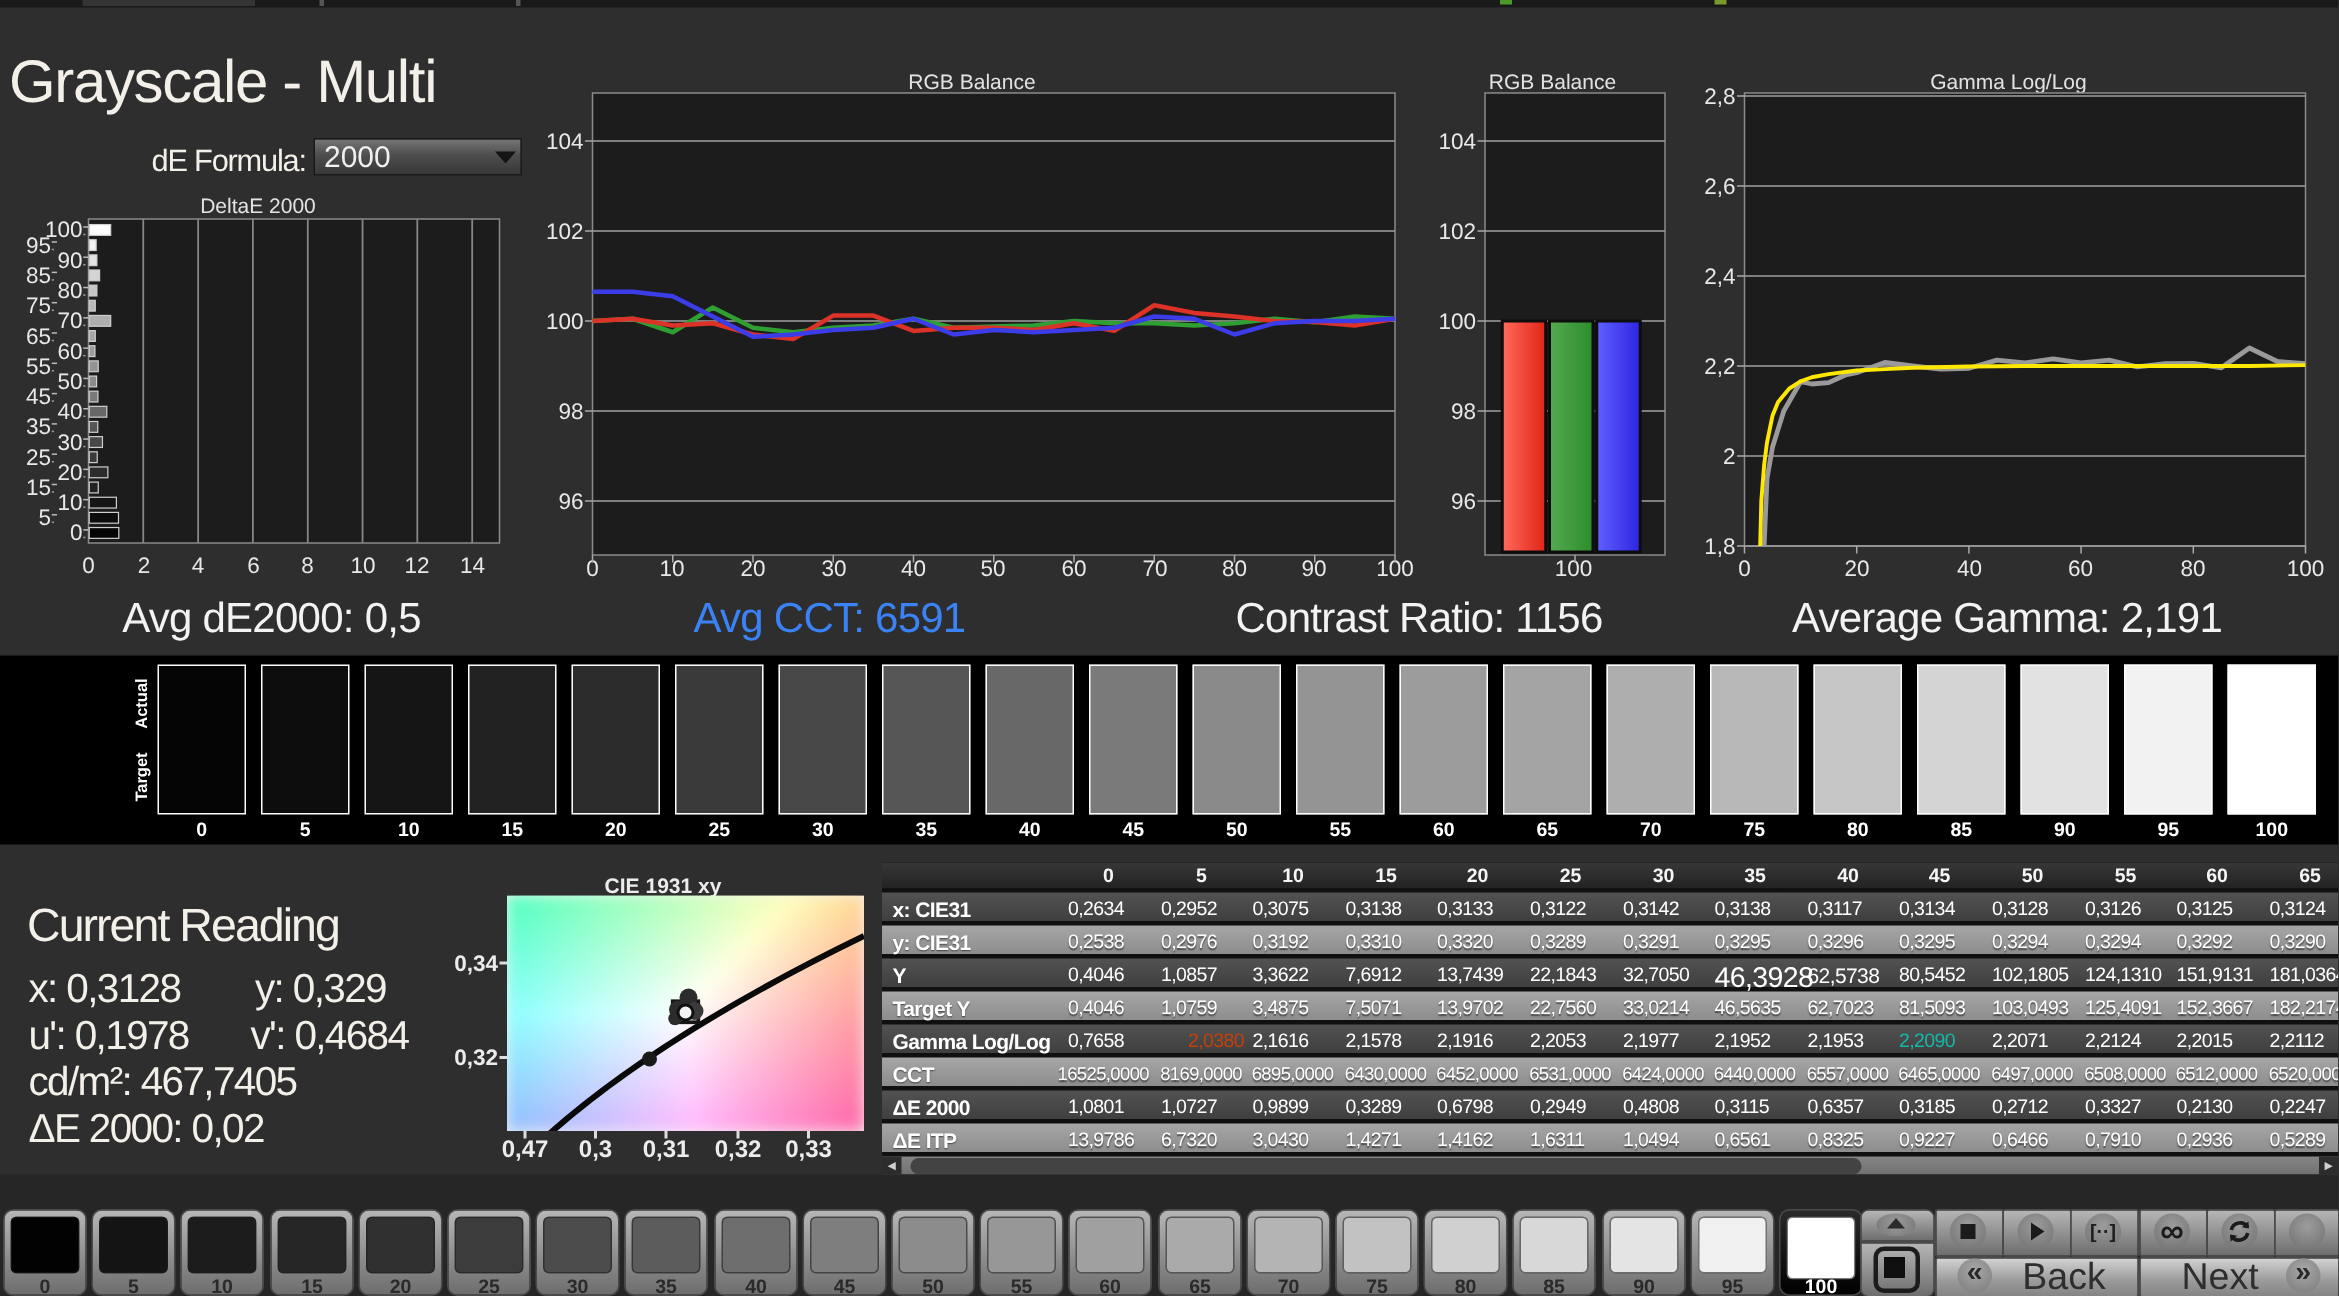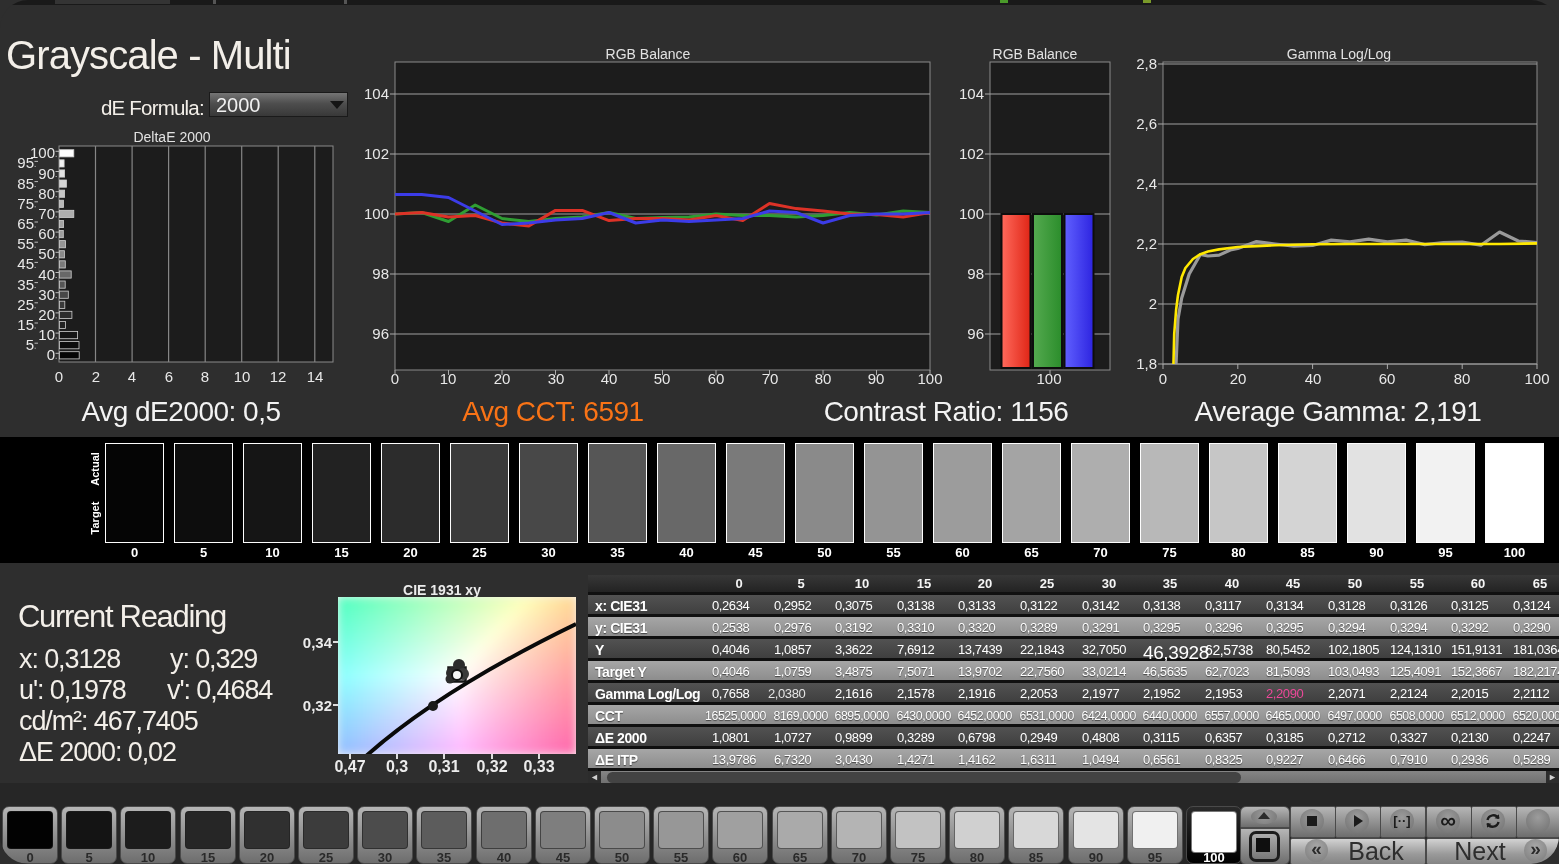--- a/index.html
+++ b/index.html
@@ -1,16 +1,16 @@
 <!DOCTYPE html>
 <html><head><meta charset="utf-8">
 <style>
 html,body{margin:0;padding:0;background:#2e2e2e;}
 #root{position:relative;width:1559px;height:864px;background:#2e2e2e;overflow:hidden;
- font-family:"Liberation Sans",sans-serif;border-radius:28px;}
+ font-family:"Liberation Sans",sans-serif;}
 .abs{position:absolute;}
 svg text{font-family:"Liberation Sans",sans-serif;}
 </style></head><body>
 <div id="root">
 
 <div class="abs" style="left:0;top:0;width:1559px;height:5px;background:#191919;"></div>
 <div class="abs" style="left:55px;top:0;width:115px;height:4px;background:#343434;"></div>
 <div class="abs" style="left:213px;top:0;width:3px;height:4px;background:#555;"></div>
 <div class="abs" style="left:344px;top:0;width:3px;height:4px;background:#555;"></div>
 <div class="abs" style="left:1000px;top:0;width:8px;height:3px;background:#4a9a2a;"></div>
@@ -240,21 +240,21 @@
       <text x="183" y="344" font-size="15" fill="#e8e8e8" text-anchor="middle">40</text>
       <line x1="182.6" y1="324" x2="182.6" y2="329" stroke="#aaa" stroke-width="1"></line>
       <text x="257" y="344" font-size="15" fill="#e8e8e8" text-anchor="middle">60</text>
       <line x1="257.4" y1="324" x2="257.4" y2="329" stroke="#aaa" stroke-width="1"></line>
       <text x="332" y="344" font-size="15" fill="#e8e8e8" text-anchor="middle">80</text>
       <line x1="332.2" y1="324" x2="332.2" y2="329" stroke="#aaa" stroke-width="1"></line>
       <text x="407" y="344" font-size="15" fill="#e8e8e8" text-anchor="middle">100</text>
       <line x1="407.0" y1="324" x2="407.0" y2="329" stroke="#aaa" stroke-width="1"></line>
     </svg>
 <div class="abs" style="left:-69px;top:396px;width:500px;text-align:center;font-size:28px;letter-spacing:-0.5px;color:#f3f3f3;">Avg dE2000: 0,5</div>
-<div class="abs" style="left:303px;top:396px;width:500px;text-align:center;font-size:28px;letter-spacing:-0.5px;color:#f97316;">Avg CCT: 6591</div>
+<div class="abs" style="left:303px;top:396px;width:500px;text-align:center;font-size:28px;letter-spacing:-0.5px;color:#3b82f6;">Avg CCT: 6591</div>
 <div class="abs" style="left:696px;top:396px;width:500px;text-align:center;font-size:28px;letter-spacing:-0.5px;color:#f3f3f3;">Contrast Ratio: 1156</div>
 <div class="abs" style="left:1088px;top:396px;width:500px;text-align:center;font-size:28px;letter-spacing:-0.5px;color:#f3f3f3;">Average Gamma: 2,191</div>
 <div class="abs" style="left:0;top:437px;width:1559px;height:126px;background:#000;"></div>
 <div class="abs" style="left:66px;top:462px;width:60px;height:14px;transform:rotate(-90deg);text-align:center;color:#fff;font-size:11px;font-weight:bold;">Actual</div>
 <div class="abs" style="left:66px;top:511px;width:60px;height:14px;transform:rotate(-90deg);text-align:center;color:#fff;font-size:11px;font-weight:bold;">Target</div>
 <div class="abs" style="left:105px;top:443px;width:57px;height:98px;border:1px solid #fdfdfd;background:rgb(5,5,5);"></div>
 <div class="abs" style="left:100px;top:545px;width:69px;text-align:center;font-size:13px;font-weight:bold;color:#fff;">0</div>
 <div class="abs" style="left:174px;top:443px;width:57px;height:98px;border:1px solid #fdfdfd;background:rgb(13,13,13);"></div>
 <div class="abs" style="left:169px;top:545px;width:69px;text-align:center;font-size:13px;font-weight:bold;color:#fff;">5</div>
 <div class="abs" style="left:243px;top:443px;width:57px;height:98px;border:1px solid #fdfdfd;background:rgb(21,21,21);"></div>
@@ -945,29 +945,29 @@
 <div class="abs" style="left:555px;top:88.5px;font-size:13px;letter-spacing:-0.4px;color:#fff;text-shadow:0 1px 1px rgba(0,0,0,0.55);">46,5635</div>
 <div class="abs" style="left:617px;top:88.5px;font-size:13px;letter-spacing:-0.4px;color:#fff;text-shadow:0 1px 1px rgba(0,0,0,0.55);">62,7023</div>
 <div class="abs" style="left:678px;top:88.5px;font-size:13px;letter-spacing:-0.4px;color:#fff;text-shadow:0 1px 1px rgba(0,0,0,0.55);">81,5093</div>
 <div class="abs" style="left:740px;top:88.5px;font-size:13px;letter-spacing:-0.4px;color:#fff;text-shadow:0 1px 1px rgba(0,0,0,0.55);">103,0493</div>
 <div class="abs" style="left:802px;top:88.5px;font-size:13px;letter-spacing:-0.4px;color:#fff;text-shadow:0 1px 1px rgba(0,0,0,0.55);">125,4091</div>
 <div class="abs" style="left:863px;top:88.5px;font-size:13px;letter-spacing:-0.4px;color:#fff;text-shadow:0 1px 1px rgba(0,0,0,0.55);">152,3667</div>
 <div class="abs" style="left:925px;top:88.5px;font-size:13px;letter-spacing:-0.4px;color:#fff;text-shadow:0 1px 1px rgba(0,0,0,0.55);">182,2174</div>
 <div class="abs" style="left:0;top:108.0px;width:1000px;height:19.2px;background:linear-gradient(#525252,#3f3f3f);"></div>
 <div class="abs" style="left:7px;top:110.5px;font-size:14px;letter-spacing:-0.4px;font-weight:bold;color:#fff;">Gamma Log/Log</div>
 <div class="abs" style="left:124px;top:110.5px;font-size:13px;letter-spacing:-0.4px;color:#fff;">0,7658</div>
-<div class="abs" style="left:180px;top:110.5px;font-size:13px;letter-spacing:-0.4px;color:#e5e5e5;">2,0380</div>
+<div class="abs" style="left:204px;top:110.5px;font-size:13px;letter-spacing:-0.4px;color:#c2410c;">2,0380</div>
 <div class="abs" style="left:247px;top:110.5px;font-size:13px;letter-spacing:-0.4px;color:#fff;">2,1616</div>
 <div class="abs" style="left:309px;top:110.5px;font-size:13px;letter-spacing:-0.4px;color:#fff;">2,1578</div>
 <div class="abs" style="left:370px;top:110.5px;font-size:13px;letter-spacing:-0.4px;color:#fff;">2,1916</div>
 <div class="abs" style="left:432px;top:110.5px;font-size:13px;letter-spacing:-0.4px;color:#fff;">2,2053</div>
 <div class="abs" style="left:494px;top:110.5px;font-size:13px;letter-spacing:-0.4px;color:#fff;">2,1977</div>
 <div class="abs" style="left:555px;top:110.5px;font-size:13px;letter-spacing:-0.4px;color:#fff;">2,1952</div>
 <div class="abs" style="left:617px;top:110.5px;font-size:13px;letter-spacing:-0.4px;color:#fff;">2,1953</div>
-<div class="abs" style="left:678px;top:110.5px;font-size:13px;letter-spacing:-0.4px;color:#ec4899;">2,2090</div>
+<div class="abs" style="left:678px;top:110.5px;font-size:13px;letter-spacing:-0.4px;color:#14b8a6;">2,2090</div>
 <div class="abs" style="left:740px;top:110.5px;font-size:13px;letter-spacing:-0.4px;color:#fff;">2,2071</div>
 <div class="abs" style="left:802px;top:110.5px;font-size:13px;letter-spacing:-0.4px;color:#fff;">2,2124</div>
 <div class="abs" style="left:863px;top:110.5px;font-size:13px;letter-spacing:-0.4px;color:#fff;">2,2015</div>
 <div class="abs" style="left:925px;top:110.5px;font-size:13px;letter-spacing:-0.4px;color:#fff;">2,2112</div>
 <div class="abs" style="left:0;top:130.0px;width:1000px;height:19.2px;background:linear-gradient(#a6a6a6,#8d8d8d);"></div>
 <div class="abs" style="left:7px;top:132.5px;font-size:14px;letter-spacing:-0.4px;font-weight:bold;color:#fff;text-shadow:0 1px 1px rgba(0,0,0,0.55);">CCT</div>
 <div class="abs" style="left:104px;top:133.5px;width:74px;text-align:right;font-size:12.3px;letter-spacing:-0.4px;color:#fff;text-shadow:0 1px 1px rgba(0,0,0,0.55);">16525,0000</div>
 <div class="abs" style="left:166px;top:133.5px;width:74px;text-align:right;font-size:12.3px;letter-spacing:-0.4px;color:#fff;text-shadow:0 1px 1px rgba(0,0,0,0.55);">8169,0000</div>
 <div class="abs" style="left:227px;top:133.5px;width:74px;text-align:right;font-size:12.3px;letter-spacing:-0.4px;color:#fff;text-shadow:0 1px 1px rgba(0,0,0,0.55);">6895,0000</div>
 <div class="abs" style="left:289px;top:133.5px;width:74px;text-align:right;font-size:12.3px;letter-spacing:-0.4px;color:#fff;text-shadow:0 1px 1px rgba(0,0,0,0.55);">6430,0000</div>

